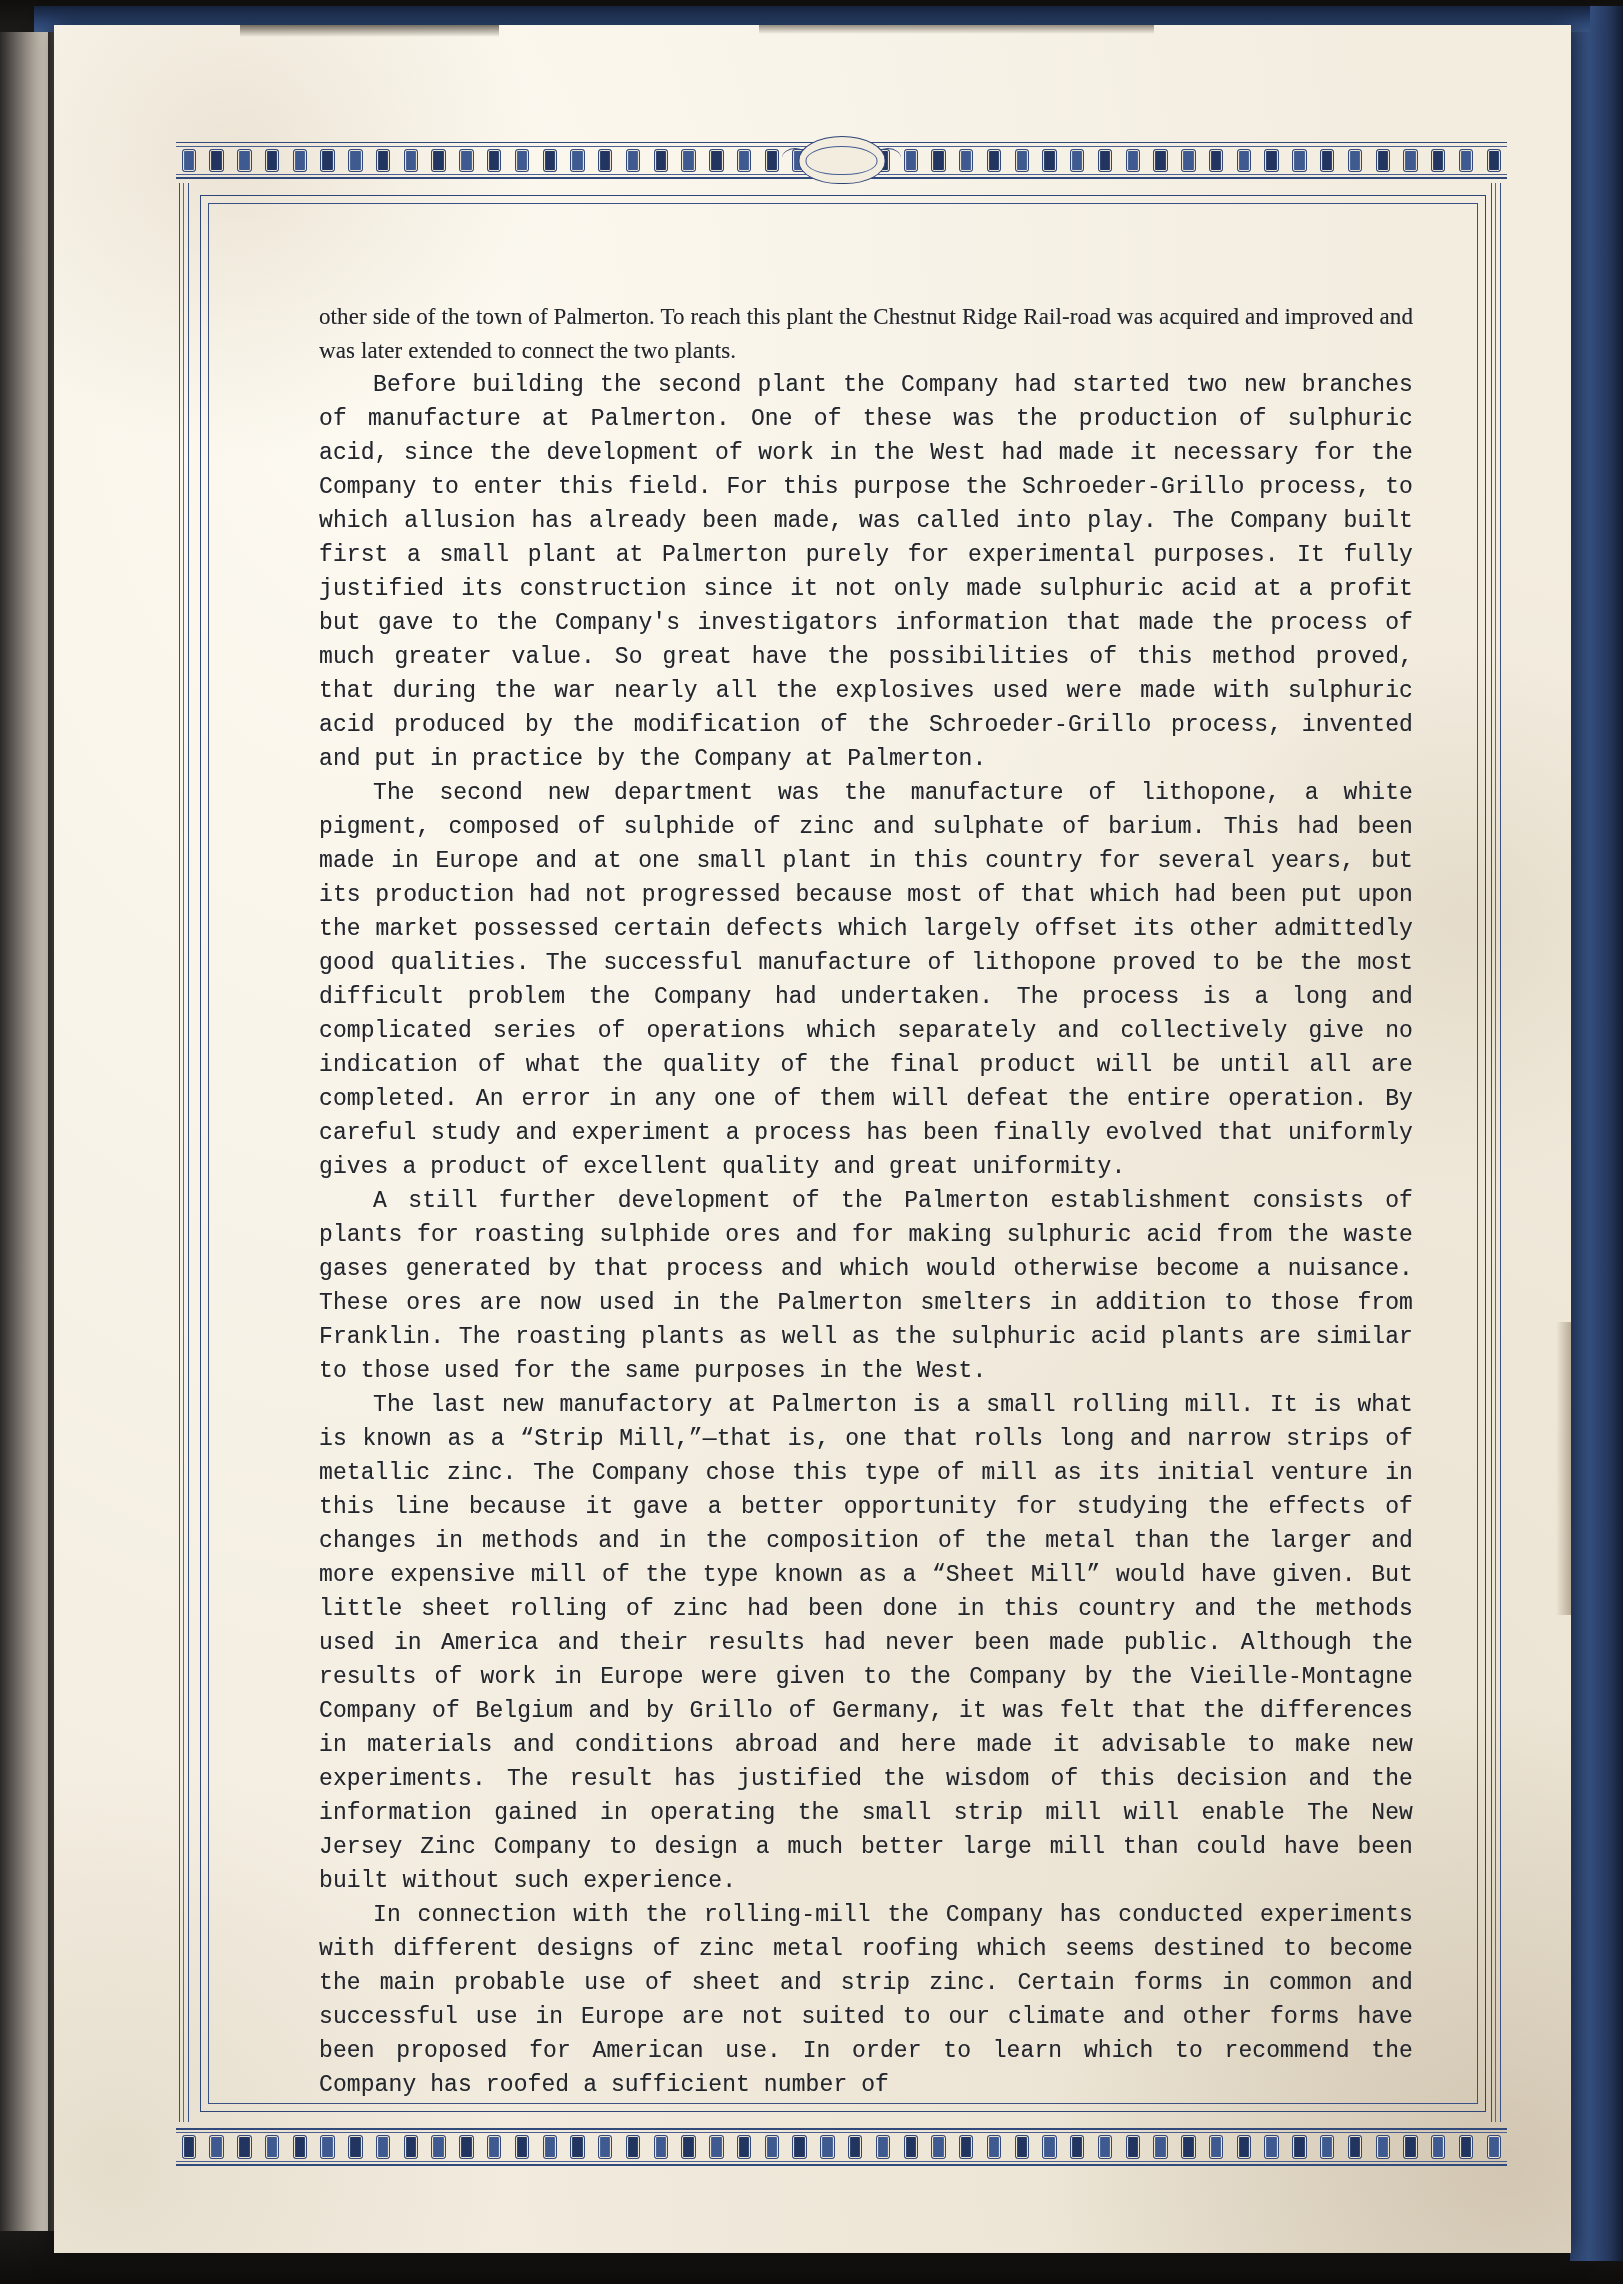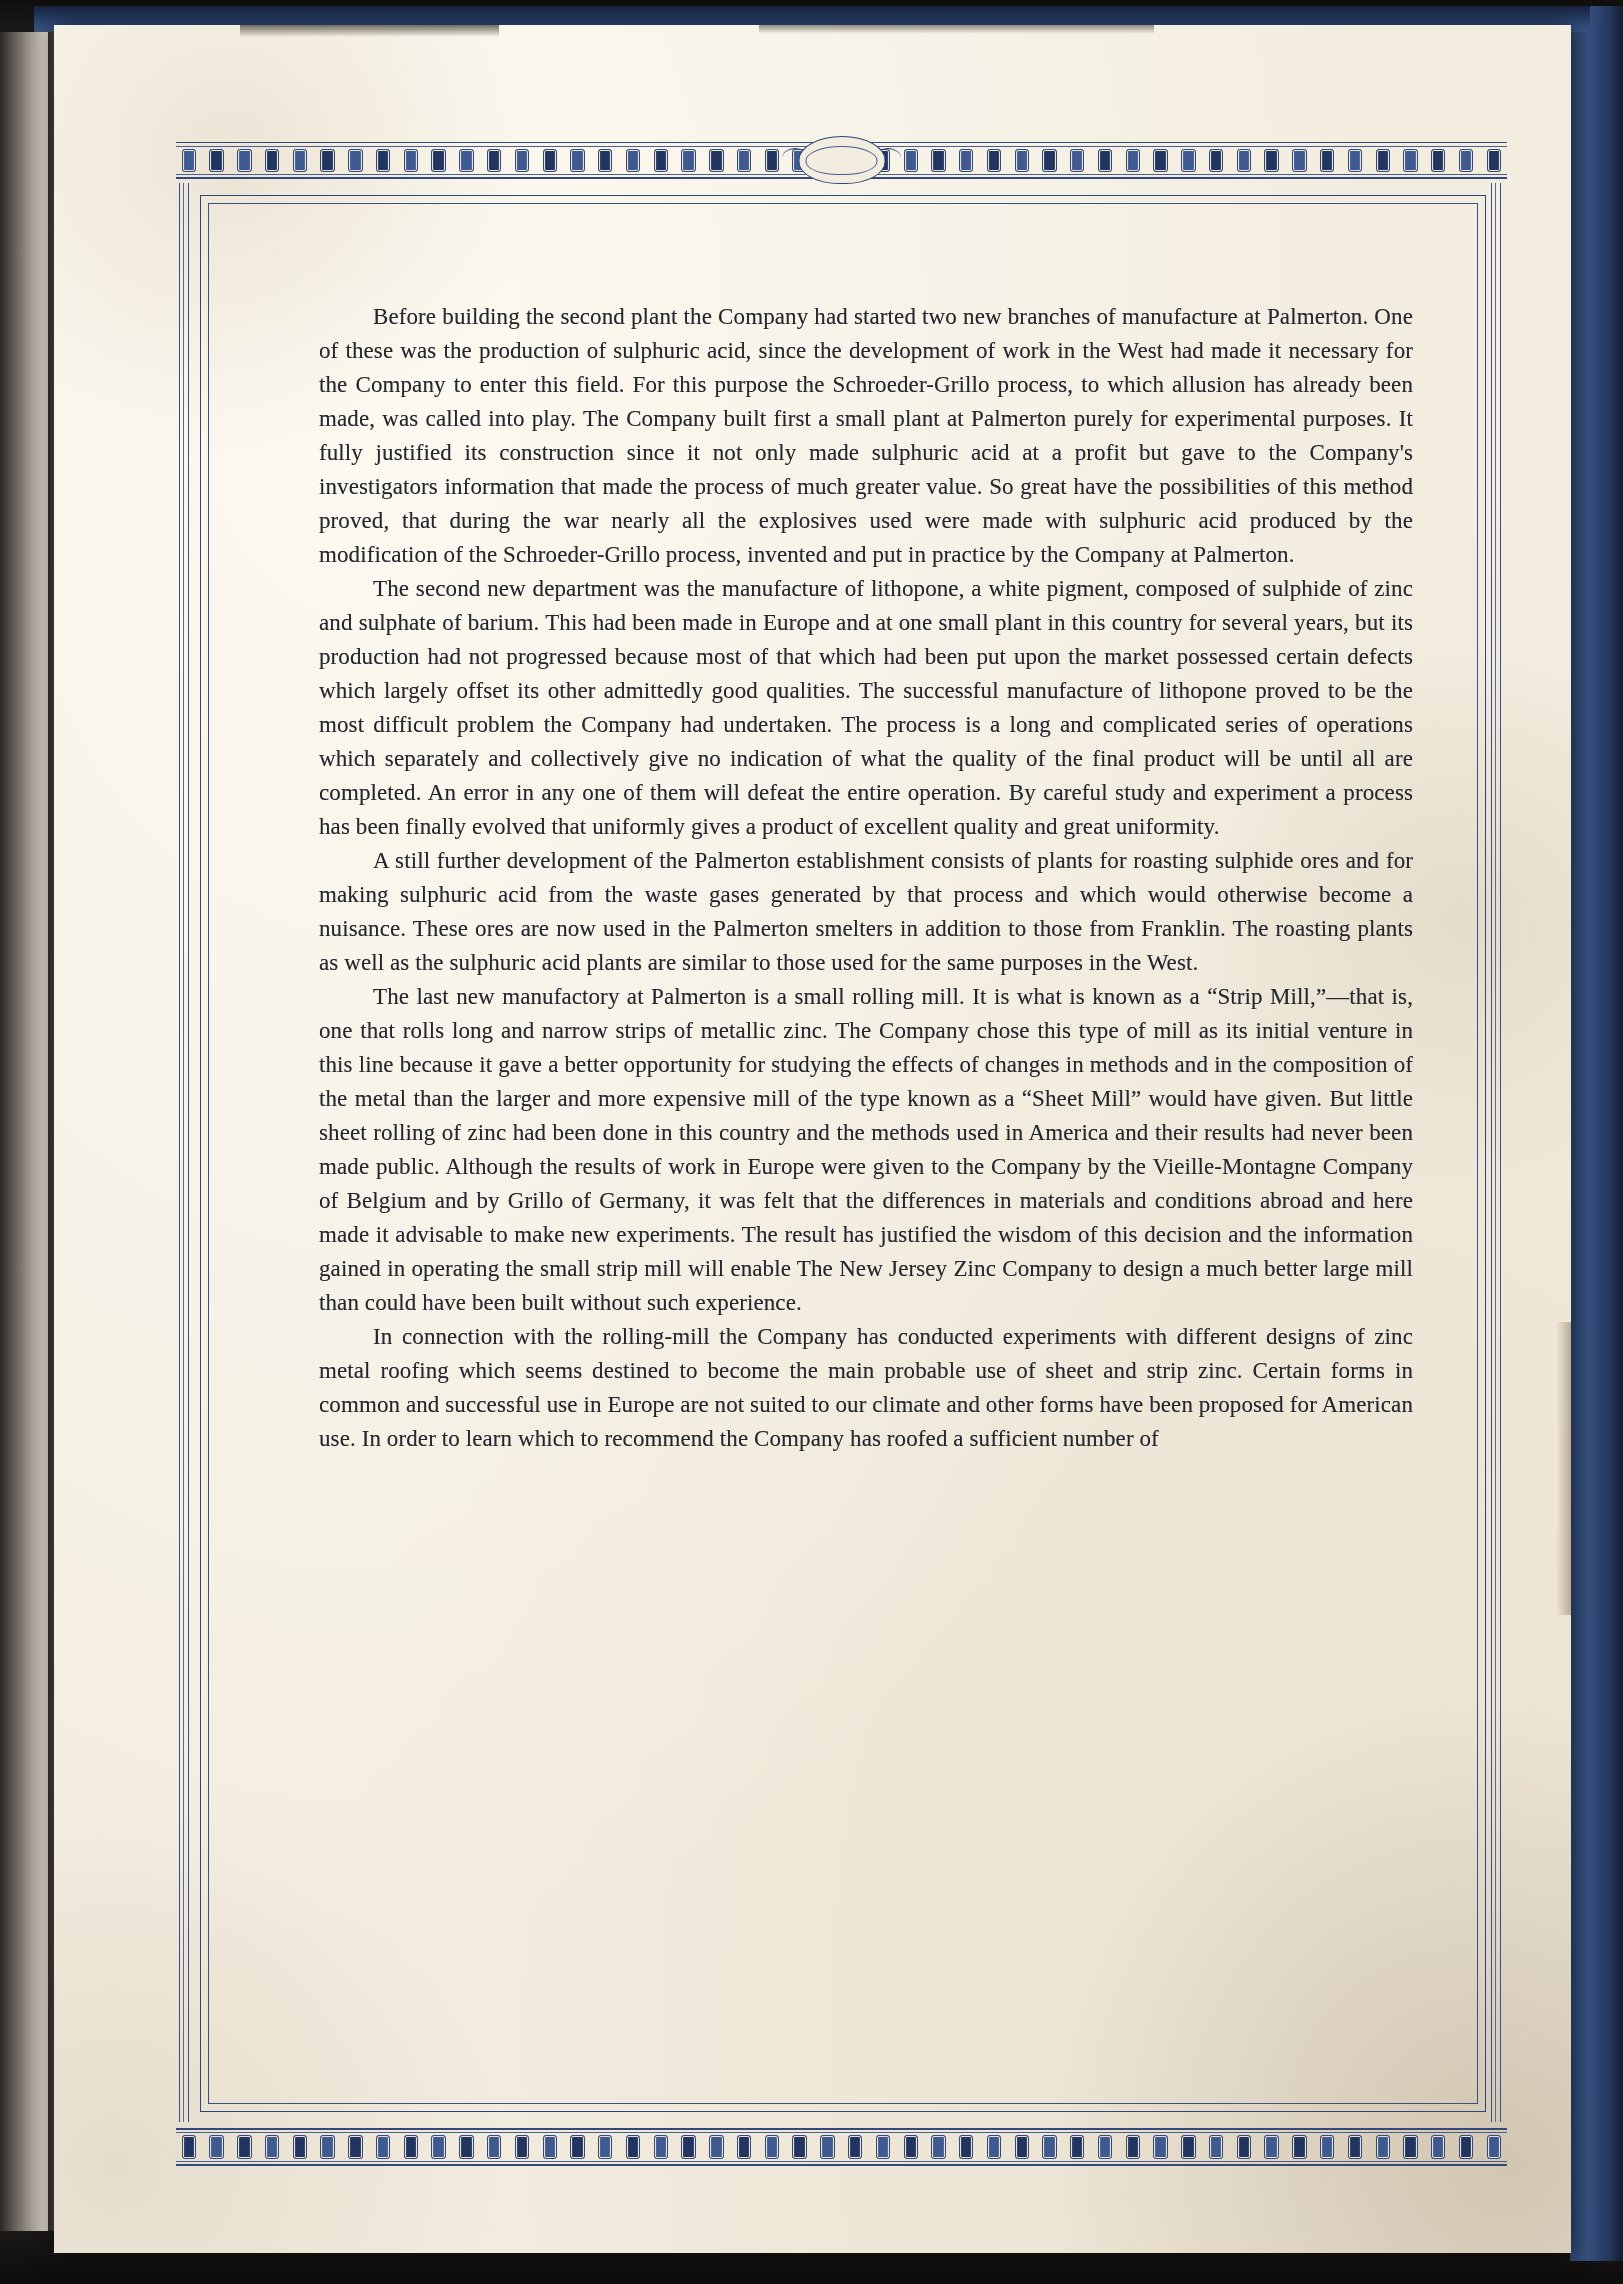--- a/index.html
+++ b/index.html
@@ -224,21 +224,21 @@
     text-indent: 54px;
     text-align: justify;
     font-family: "Liberation Serif", serif;
     font-size: 23px;
     line-height: 34px;
     color: #23262d;
     letter-spacing: 0.1px;
     -webkit-font-smoothing: antialiased;
   }
   .para.first { text-indent: 0; }
-  .para + .para { margin-top: 0px; }
+  .para + .para { margin-top: 0px; font-family: Liberation Mono, monospace; }
 
   
   .textblock { text-shadow: 0 0 0.3px rgba(40,45,60,0.35); }
 </style>
 </head>
 <body>
 
 <div id="scan">
 
   <div class="table-edge-top"></div>
@@ -395,20 +395,21 @@
               <div class="link"></div>
           </div>
           <div class="capital bl"></div>
           <div class="capital br"></div>
         </div>
       </div>
 
     </div>
 
     <div class="textblock">
+      <p class="para first">other side of the town of Palmerton.   To reach this plant the Chestnut Ridge Rail-road was acquired and improved and was later extended to connect the two plants.</p>
       <p class="para">Before building the second plant the Company had started two new branches of manufacture at Palmerton.  One of these was the production of sulphuric acid, since the development of work in the West had made it necessary for the Company to enter this field.  For this purpose the Schroeder-Grillo process, to which allusion has already been made, was called into play.  The Company built first a small plant at Palmerton purely for experimental purposes.  It fully justified its construction since it not only made sulphuric acid at a profit but gave to the Company's investigators information that made the process of much greater value.  So great have the possibilities of this method proved, that during the war nearly all the explosives used were made with sulphuric acid produced by the modification of the Schroeder-Grillo process, invented and put in practice by the Company at Palmerton.</p>
       <p class="para">The second new department was the manufacture of lithopone, a white pigment, composed of sulphide of zinc and sulphate of barium.  This had been made in Europe and at one small plant in this country for several years, but its production had not progressed because most of that which had been put upon the market possessed certain defects which largely offset its other admittedly good qualities.  The successful manufacture of lithopone proved to be the most difficult problem the Company had undertaken.  The process is a long and complicated series of operations which separately and collectively give no indication of what the quality of the final product will be until all are completed.  An error in any one of them will defeat the entire operation.  By careful study and experiment a process has been finally evolved that uniformly gives a product of excellent quality and great uniformity.</p>
       <p class="para">A still further development of the Palmerton establishment consists of plants for roasting sulphide ores and for making sulphuric acid from the waste gases generated by that process and which would otherwise become a nuisance.  These ores are now used in the Palmerton smelters in addition to those from Franklin.  The roasting plants as well as the sulphuric acid plants are similar to those used for the same purposes in the West.</p>
       <p class="para">The last new manufactory at Palmerton is a small rolling mill.  It is what is known as a “Strip Mill,”—that is, one that rolls long and narrow strips of metallic zinc.  The Company chose this type of mill as its initial venture in this line because it gave a better opportunity for studying the effects of changes in methods and in the composition of the metal than the larger and more expensive mill of the type known as a “Sheet Mill” would have given.  But little sheet rolling of zinc had been done in this country and the methods used in America and their results had never been made public.  Although the results of work in Europe were given to the Company by the Vieille-Montagne Company of Belgium and by Grillo of Germany, it was felt that the differences in materials and conditions abroad and here made it advisable to make new experiments.  The result has justified the wisdom of this decision and the information gained in operating the small strip mill will enable The New Jersey Zinc Company to design a much better large mill than could have been built without such experience.</p>
       <p class="para">In connection with the rolling-mill the Company has conducted experiments with different designs of zinc metal roofing which seems destined to become the main probable use of sheet and strip zinc.  Certain forms in common and successful use in Europe are not suited to our climate and other forms have been proposed for American use.  In order to learn which to recommend the Company has roofed a sufficient number of</p>
     </div>
 
   </div>
 </div>
 

